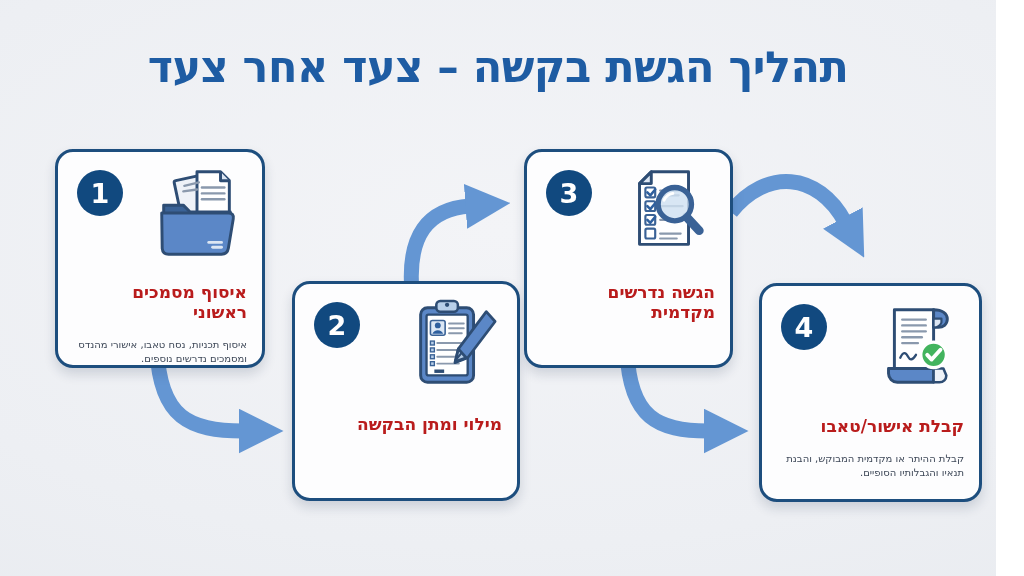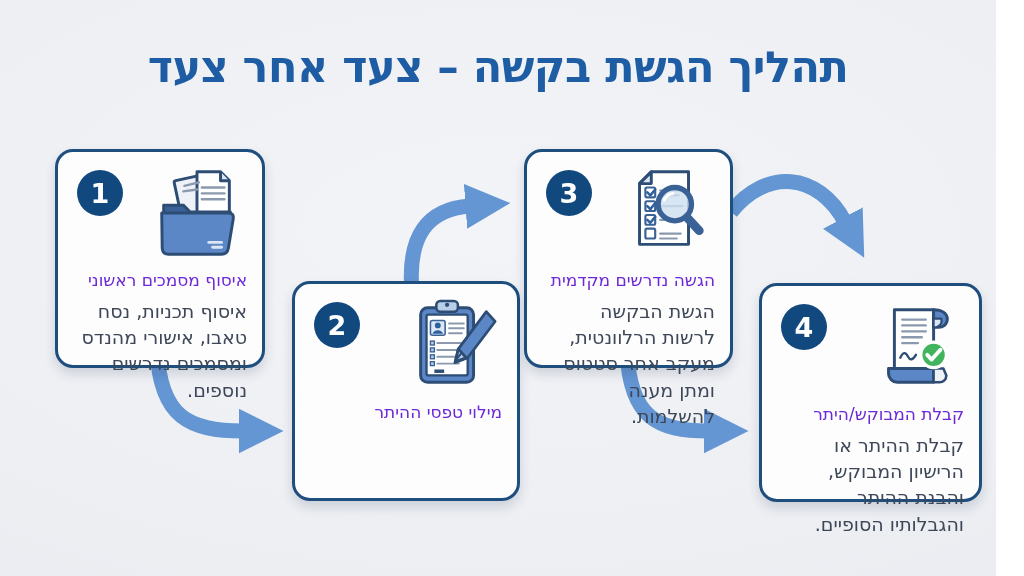--- a/index.html
+++ b/index.html
@@ -67,31 +67,31 @@
     align-items: center;
     justify-content: center;
   }
   .step-icon { width: 100px; height: 98px; flex: 0 0 auto; }
   .step-icon svg { width: 100%; height: 100%; }
 
   .step-heading {
     direction: rtl;
     text-align: right;
     font-size: 17px;
-    font-weight: 400;
-    color: #6d28d9;
-    margin-top: 4px;
+    font-weight: 700;
+    color: #b91c1c;
+    margin-top: 16px;
   }
   .step-body {
     direction: rtl;
     text-align: right;
-    font-size: 19px;
+    font-size: 10px;
     line-height: 1.38;
     color: #3d4757;
-    margin-top: 8px;
+    margin-top: 16px;
   }
 </style>
 </head>
 <body>
 
 <div class="canvas">
 
   <h1 class="main-title">תהליך הגשת בקשה – צעד אחר צעד</h1>
 
   <svg class="arrows-layer" width="1024" height="576" viewBox="0 0 1024 576" xmlns="http://www.w3.org/2000/svg">
@@ -167,21 +167,21 @@
           </g>
           <rect x="32" y="75" width="10" height="3.5" fill="#2e4d74"></rect>
           <g stroke="#2e4d74" stroke-width="2.8" stroke-linejoin="round">
             <path d="M85 16 l9 10 L66 63 l-13 5 3.5 -14 z" fill="#5b87c7"></path>
             <path d="M56.5 54 l8 9 -11 4 z" fill="#b8cfe9"></path>
           </g>
           <path d="M59 59 l-5 6" stroke="#2e4d74" stroke-width="2.2" stroke-linecap="round"></path>
         </svg>
       </div>
     </div>
-    <div class="step-heading">מילוי טפסי ההיתר</div>
+    <div class="step-heading">מילוי ומתן הבקשה</div>
   </div>
 
   <div class="step-card card-3">
     <div class="card-top">
       <div class="step-number">3</div>
       <div class="step-icon">
         <svg viewBox="0 0 100 100" xmlns="http://www.w3.org/2000/svg">
           <path d="M36 8 h38 v74 h-50 v-62 z" fill="#ffffff" stroke="#2e4d74" stroke-width="3" stroke-linejoin="round"></path>
           <path d="M36 8 v12 h-12 z" fill="#dce6f3" stroke="#2e4d74" stroke-width="3" stroke-linejoin="round"></path>
           <g fill="#ffffff" stroke="#3a6296" stroke-width="2.2">
@@ -203,21 +203,20 @@
             <line x1="45" y1="71" x2="66" y2="71"></line>
             <line x1="45" y1="76" x2="62" y2="76"></line>
           </g>
           <line x1="72" y1="54" x2="85" y2="68" stroke="#3a6296" stroke-width="9" stroke-linecap="round"></line>
           <circle cx="60" cy="41" r="17" fill="#cfe0f2" fill-opacity="0.82" stroke="#3a6296" stroke-width="5.5"></circle>
           <path d="M49 37 a12 12 0 0 1 9 -7" stroke="#ffffff" stroke-width="3" fill="none" stroke-linecap="round"></path>
         </svg>
       </div>
     </div>
     <div class="step-heading">הגשה נדרשים מקדמית</div>
-    <div class="step-body">הגשת הבקשה לרשות הרלוונטית, מעקב אחר סטטוס ומתן מענה להשלמות.</div>
   </div>
 
   <div class="step-card card-4">
     <div class="card-top">
       <div class="step-number">4</div>
       <div class="step-icon">
         <svg viewBox="0 0 100 100" xmlns="http://www.w3.org/2000/svg">
           <g stroke="#2e4d74" stroke-width="3" stroke-linejoin="round">
             <path d="M30 12 h40 v62 h-40 z" fill="#ffffff"></path>
             <path d="M70 12 c9 0 14 4 14 9.5 c0 5.5 -4.5 8.5 -9 8.5 h-5 z" fill="#5b87c7"></path>
@@ -231,17 +230,17 @@
             <line x1="38" y1="34" x2="62" y2="34"></line>
             <line x1="38" y1="40" x2="58" y2="40"></line>
             <line x1="38" y1="46" x2="54" y2="46"></line>
           </g>
           <path d="M36 61 q4 -9 8 -1 q3 6 8 -2" stroke="#2e4d74" stroke-width="2.4" fill="none" stroke-linecap="round"></path>
           <circle cx="70" cy="58" r="13" fill="#43b45e" stroke="#ffffff" stroke-width="3.2"></circle>
           <path d="M63.5 58 l4.5 4.8 l9 -10" stroke="#ffffff" stroke-width="4" fill="none" stroke-linecap="round" stroke-linejoin="round"></path>
         </svg>
       </div>
     </div>
-    <div class="step-heading">קבלת המבוקש/היתר</div>
-    <div class="step-body">קבלת ההיתר או הרישיון המבוקש, והבנת ההיתר והגבלותיו הסופיים.</div>
+    <div class="step-heading">קבלת אישור/טאבו</div>
+    <div class="step-body">קבלת ההיתר או מקדמית המבוקש, והבנת תנאיו והגבלותיו הסופיים.</div>
   </div>
 
 </div>
 
 </body></html>

